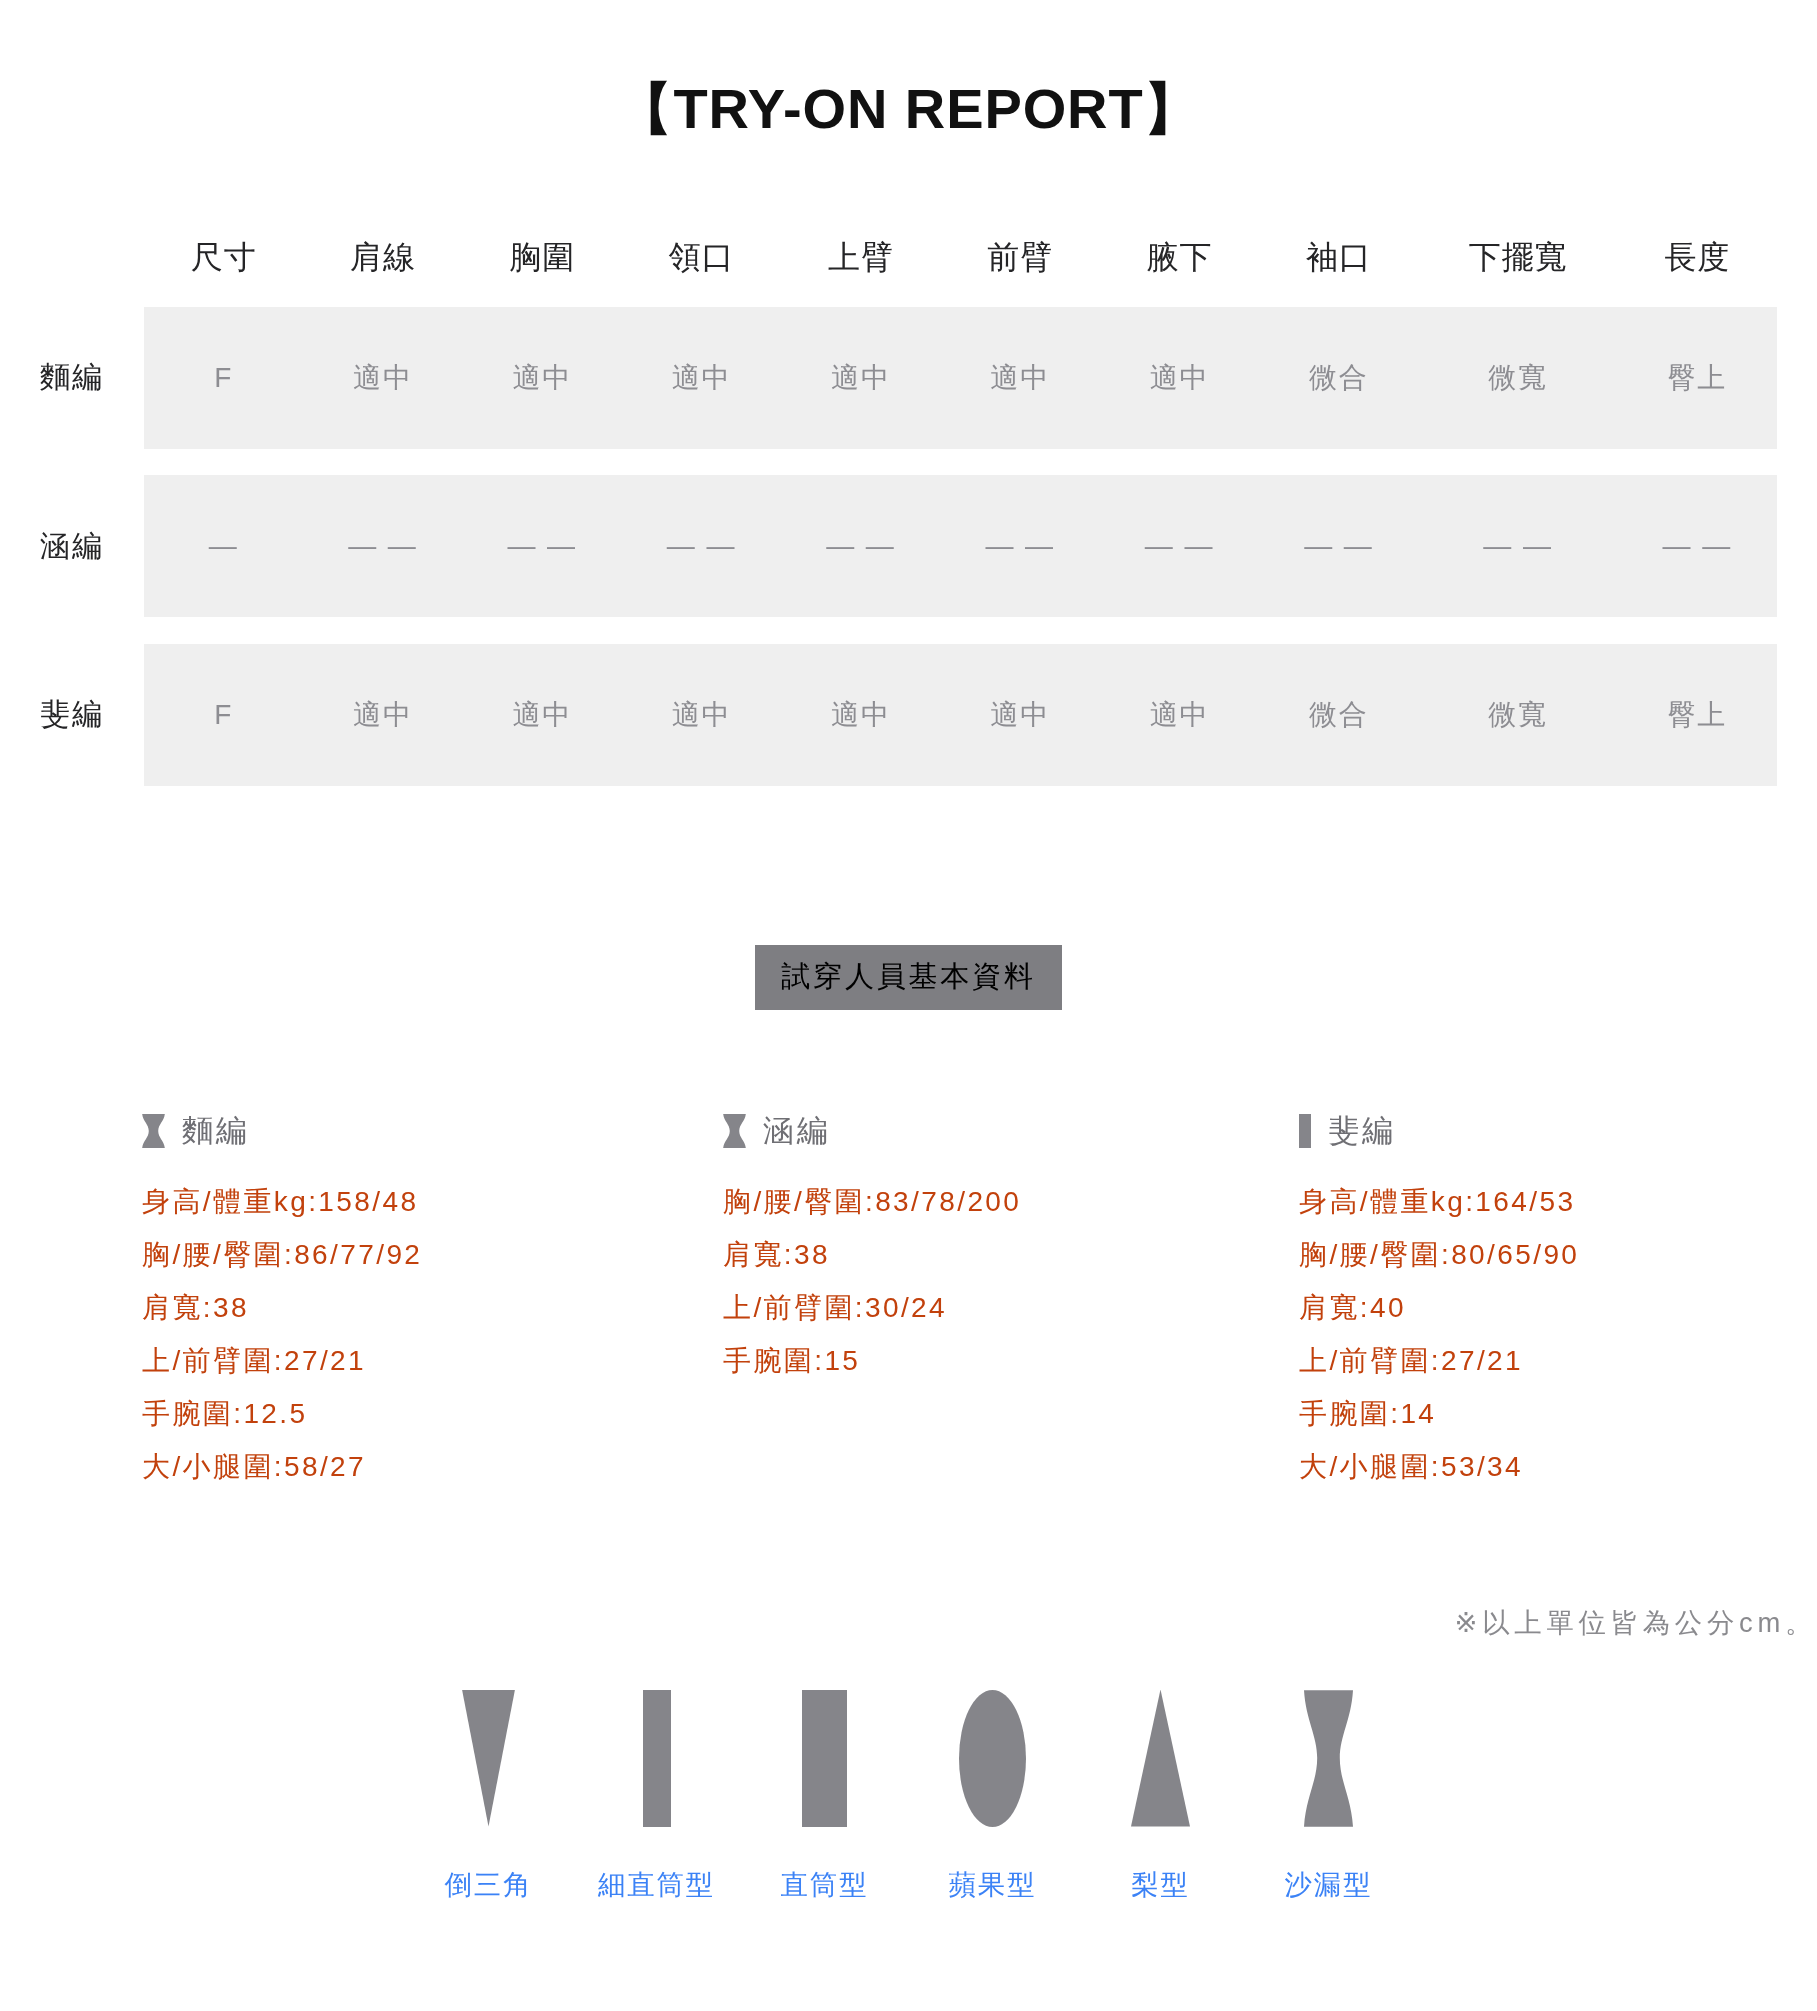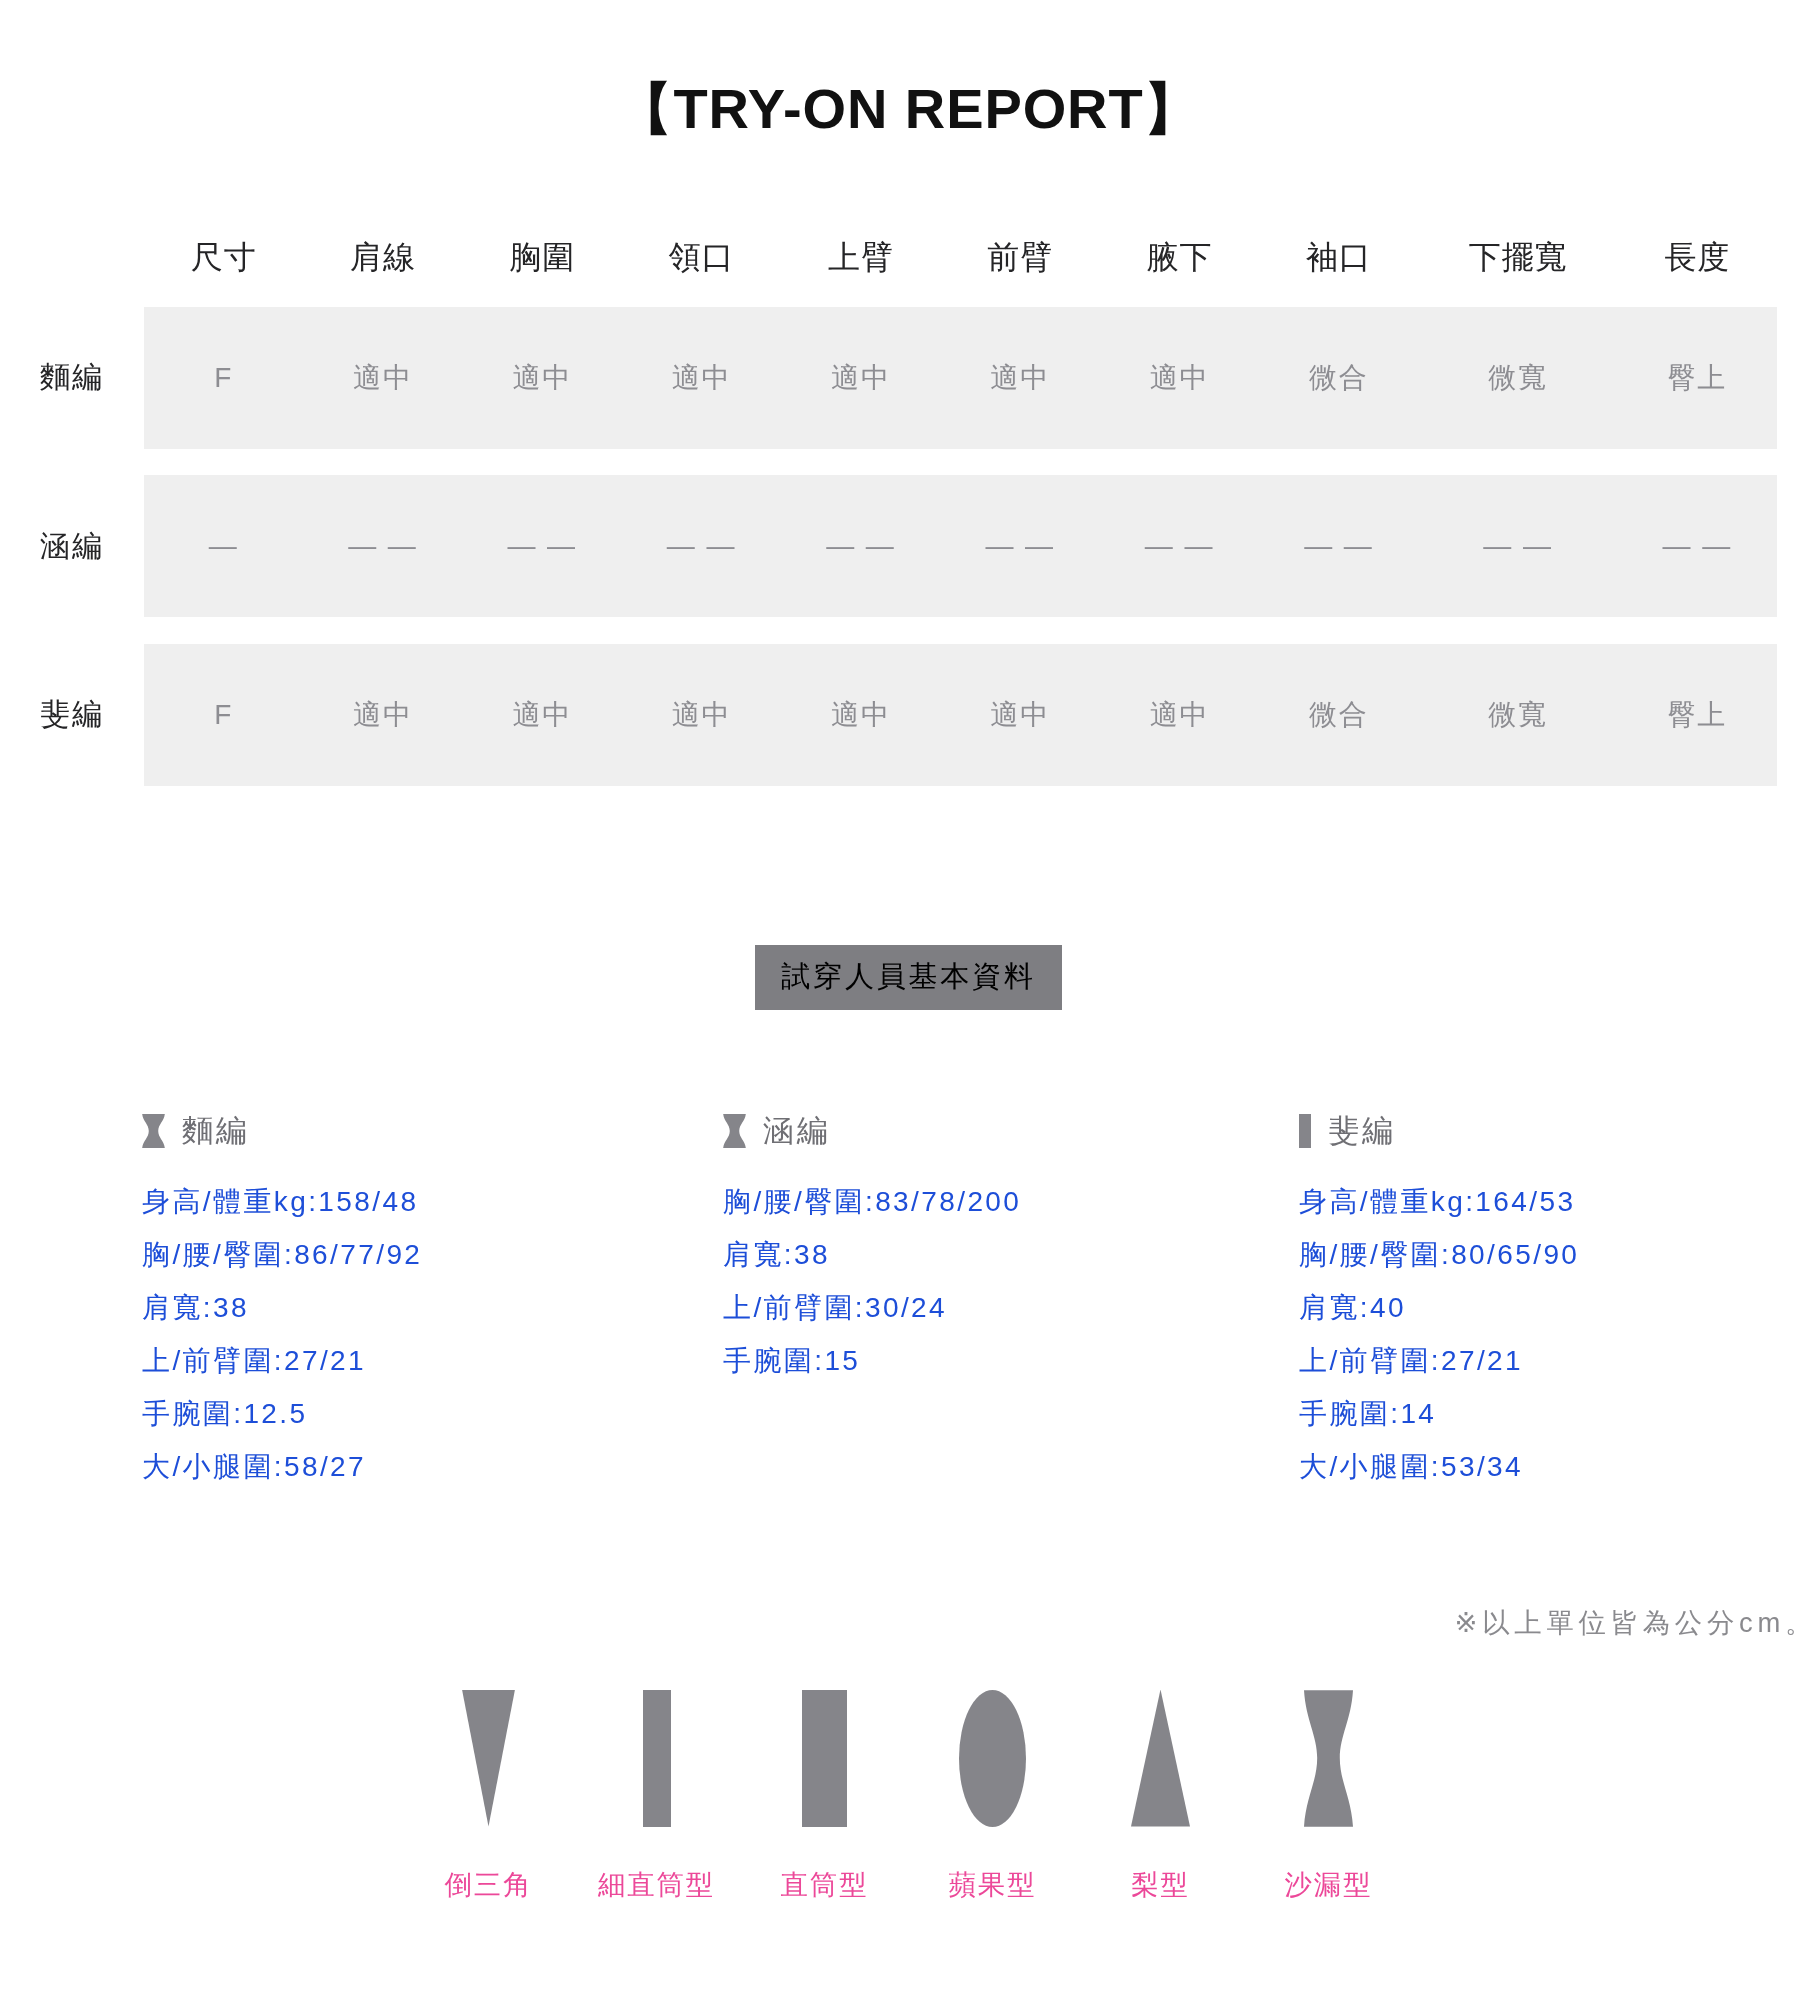--- a/index.html
+++ b/index.html
@@ -50,42 +50,42 @@
     padding-left:142px; margin-top:106px;
   }
   .pname { display:flex; align-items:center; height:42px; }
   .pname .picon { margin-right:17px; flex:0 0 auto; display:block; }
   .pname .pbar { width:12.3px; height:34px; background:#85858a; }
   .pname span {
     font-size:31px; color:#6f6f74; letter-spacing:2.8px; font-weight:500;
   }
   .plines { margin-top:23px; }
   .pline {
-    font-size:28px; line-height:53px; color:#1d4ed8; letter-spacing:2.4px;
+    font-size:28px; line-height:53px; color:#c2410c; letter-spacing:2.4px;
     white-space:nowrap;
   }
   
   .note {
     margin-top:112px; text-align:right;
     font-size:27.4px; color:#8a8a8e; letter-spacing:4.7px; height:40px;
   }
   
   .shapes {
     margin-top:45px; display:flex; justify-content:center; gap:54px;
   }
   .shape-item { width:114px; display:flex; flex-direction:column; align-items:center; }
   .shape-glyph { height:137px; display:flex; align-items:flex-end; justify-content:center; }
   .sg { background:#85858a; }
   .sg-invtri { width:53px; height:137px; clip-path:polygon(0 0,100% 0,50% 100%); }
   .sg-thinrect { width:28px; height:137px; }
   .sg-rect { width:45px; height:137px; }
   .sg-oval { width:67px; height:137px; border-radius:50%; }
   .sg-pear { width:59px; height:137px; clip-path:polygon(50% 0,100% 100%,0 100%); }
   .shape-label {
-    margin-top:40px; font-size:27.4px; color:#ec4899;
+    margin-top:40px; font-size:27.4px; color:#3b82f6;
     letter-spacing:1.9px; white-space:nowrap; text-align:center;
   }
 </style>
 </head>
 <body>
 
 <div class="title">【TRY-ON REPORT】</div>
 
 <div class="fit-table">
 

